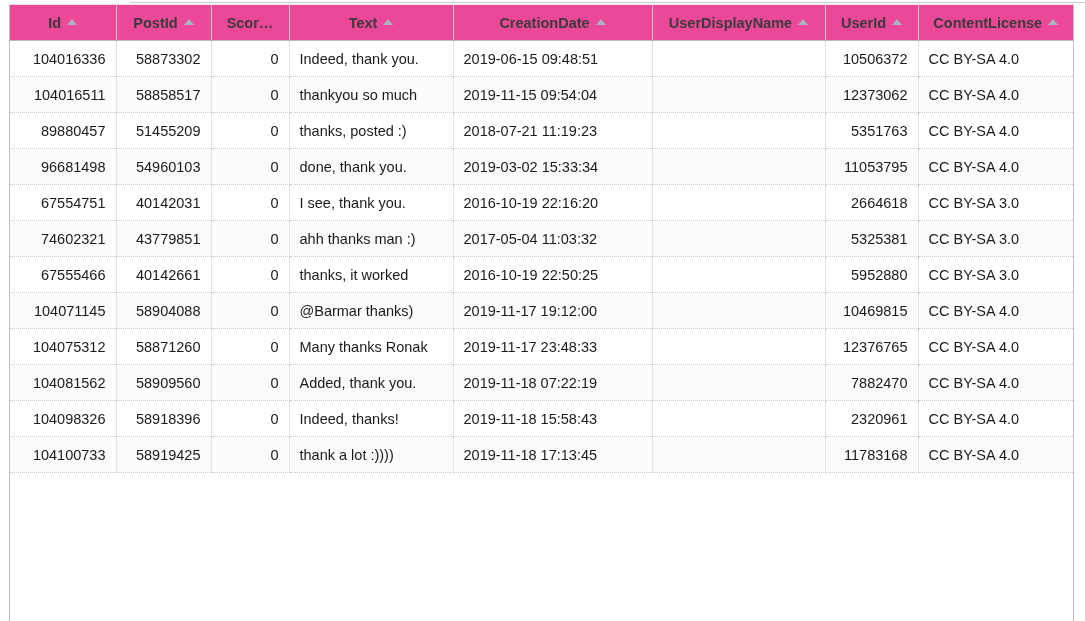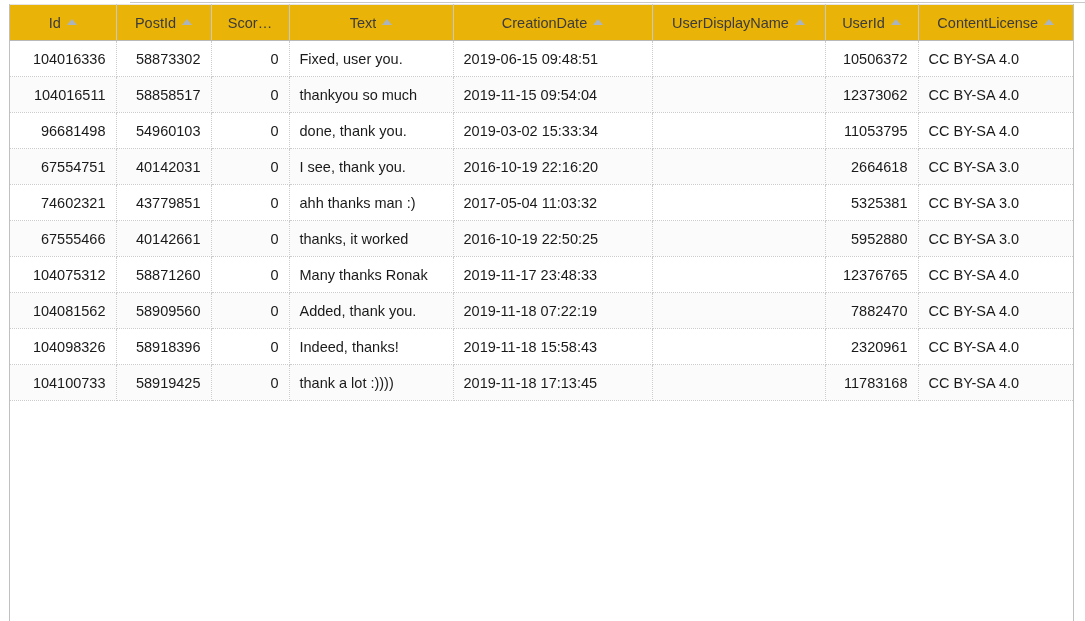--- a/index.html
+++ b/index.html
@@ -33,27 +33,27 @@
     overflow: hidden;
   }
   table.grid {
     border-collapse: collapse;
     table-layout: fixed;
     width: 1063px;
     background: #ffffff;
   }
   table.grid thead th {
     height: 36px;
-    background: #eab308;
+    background: #ec4899;
     border-right: 1px solid #c8c8c8;
     border-bottom: 1px solid #b9b9b9;
     border-top: 1px solid #e4e4e4;
     color: #3b3b3b;
     font-size: 14.5px;
-    font-weight: normal;
+    font-weight: bold;
     text-align: center;
     padding: 0 6px;
     white-space: nowrap;
     overflow: hidden;
     vertical-align: middle;
     cursor: pointer;
     user-select: none;
   }
   table.grid thead th:last-child { border-right: none; }
   .th-inner {
@@ -146,37 +146,47 @@
                 <span class="th-label">ContentLicense</span>
                 <span class="sort-asc"></span>
               </span></th>
           </tr>
       </thead>
       <tbody>
           <tr>
             <td class="a-right">104016336</td>
             <td class="a-right">58873302</td>
             <td class="a-right">0</td>
-            <td class="a-left">Fixed, user you.</td>
+            <td class="a-left">Indeed, thank you.</td>
             <td class="a-left">2019-06-15 09:48:51</td>
             <td class="a-left"></td>
             <td class="a-right">10506372</td>
             <td class="a-left">CC BY-SA 4.0</td>
           </tr>
           <tr>
             <td class="a-right">104016511</td>
             <td class="a-right">58858517</td>
             <td class="a-right">0</td>
             <td class="a-left">thankyou so much</td>
             <td class="a-left">2019-11-15 09:54:04</td>
             <td class="a-left"></td>
             <td class="a-right">12373062</td>
             <td class="a-left">CC BY-SA 4.0</td>
           </tr>
           <tr>
+            <td class="a-right">89880457</td>
+            <td class="a-right">51455209</td>
+            <td class="a-right">0</td>
+            <td class="a-left">thanks, posted :)</td>
+            <td class="a-left">2018-07-21 11:19:23</td>
+            <td class="a-left"></td>
+            <td class="a-right">5351763</td>
+            <td class="a-left">CC BY-SA 4.0</td>
+          </tr>
+          <tr>
             <td class="a-right">96681498</td>
             <td class="a-right">54960103</td>
             <td class="a-right">0</td>
             <td class="a-left">done, thank you.</td>
             <td class="a-left">2019-03-02 15:33:34</td>
             <td class="a-left"></td>
             <td class="a-right">11053795</td>
             <td class="a-left">CC BY-SA 4.0</td>
           </tr>
           <tr>
@@ -201,20 +211,30 @@
           </tr>
           <tr>
             <td class="a-right">67555466</td>
             <td class="a-right">40142661</td>
             <td class="a-right">0</td>
             <td class="a-left">thanks, it worked</td>
             <td class="a-left">2016-10-19 22:50:25</td>
             <td class="a-left"></td>
             <td class="a-right">5952880</td>
             <td class="a-left">CC BY-SA 3.0</td>
+          </tr>
+          <tr>
+            <td class="a-right">104071145</td>
+            <td class="a-right">58904088</td>
+            <td class="a-right">0</td>
+            <td class="a-left">@Barmar thanks)</td>
+            <td class="a-left">2019-11-17 19:12:00</td>
+            <td class="a-left"></td>
+            <td class="a-right">10469815</td>
+            <td class="a-left">CC BY-SA 4.0</td>
           </tr>
           <tr>
             <td class="a-right">104075312</td>
             <td class="a-right">58871260</td>
             <td class="a-right">0</td>
             <td class="a-left">Many thanks Ronak</td>
             <td class="a-left">2019-11-17 23:48:33</td>
             <td class="a-left"></td>
             <td class="a-right">12376765</td>
             <td class="a-left">CC BY-SA 4.0</td>

